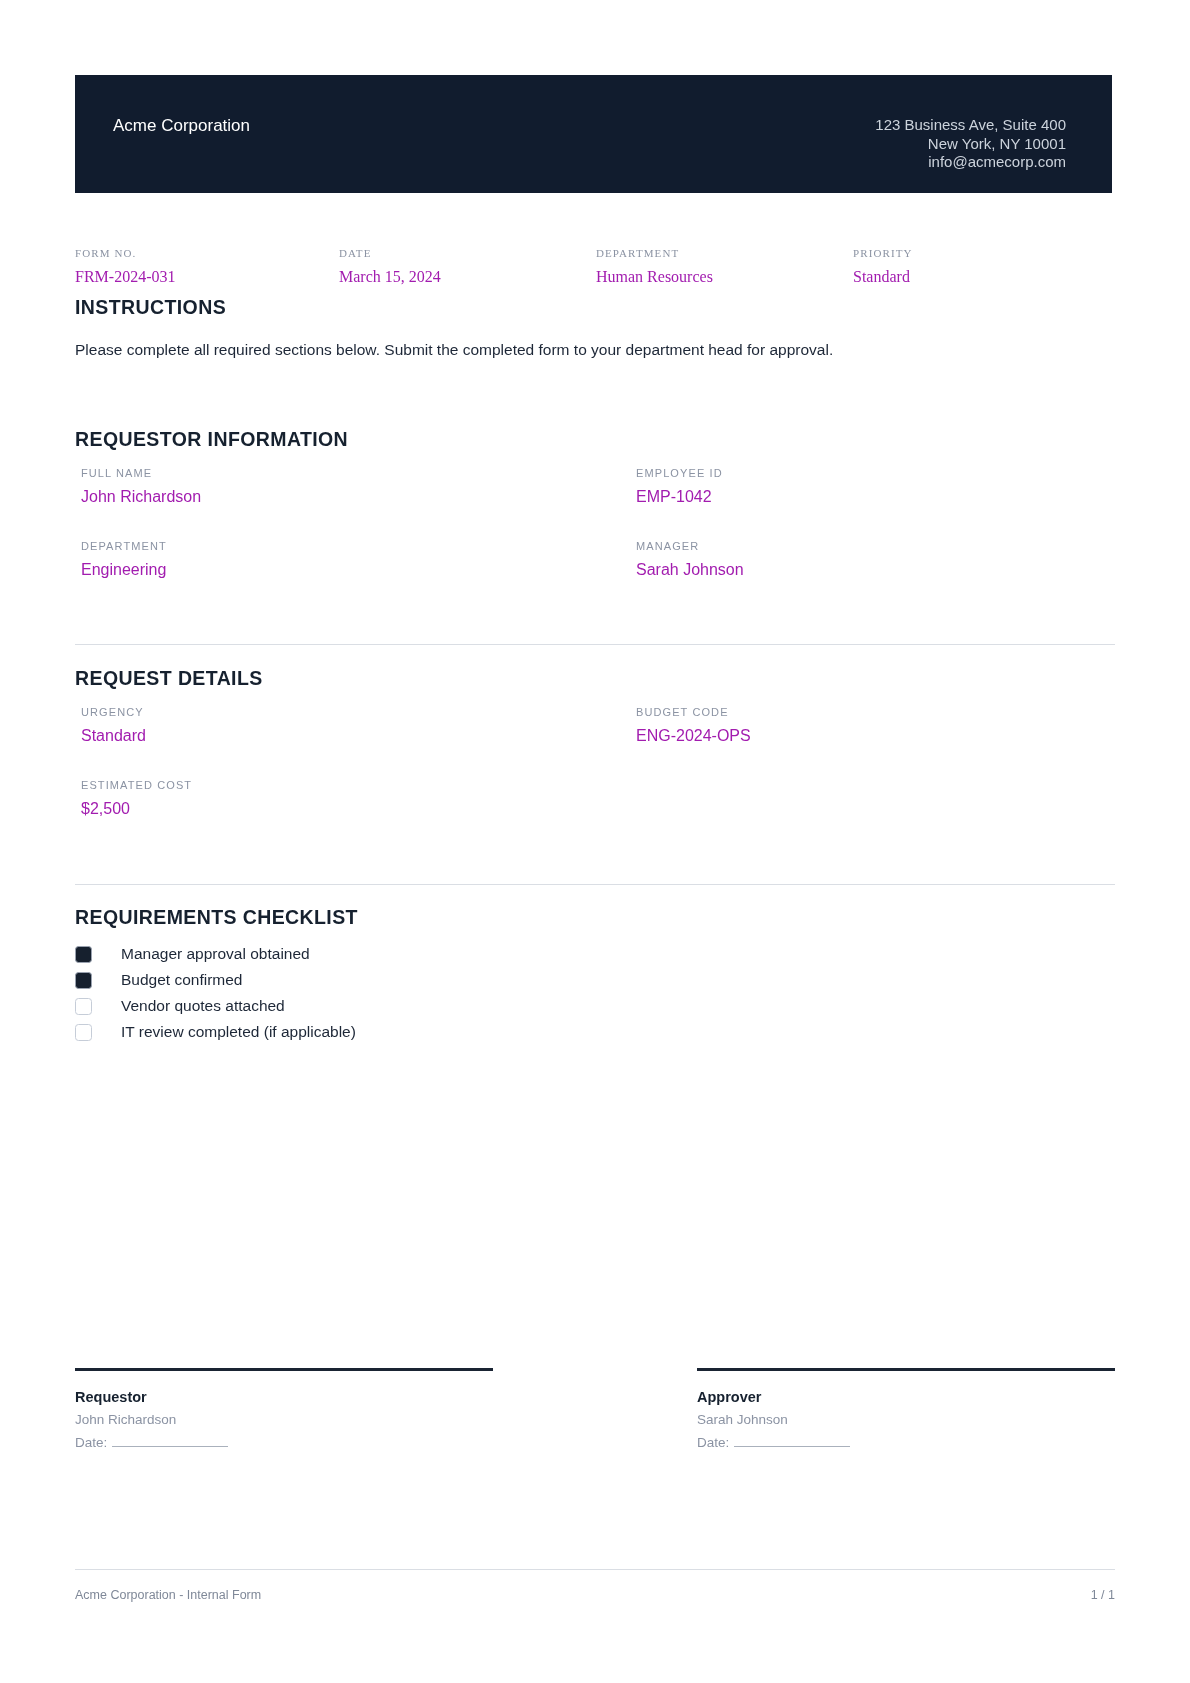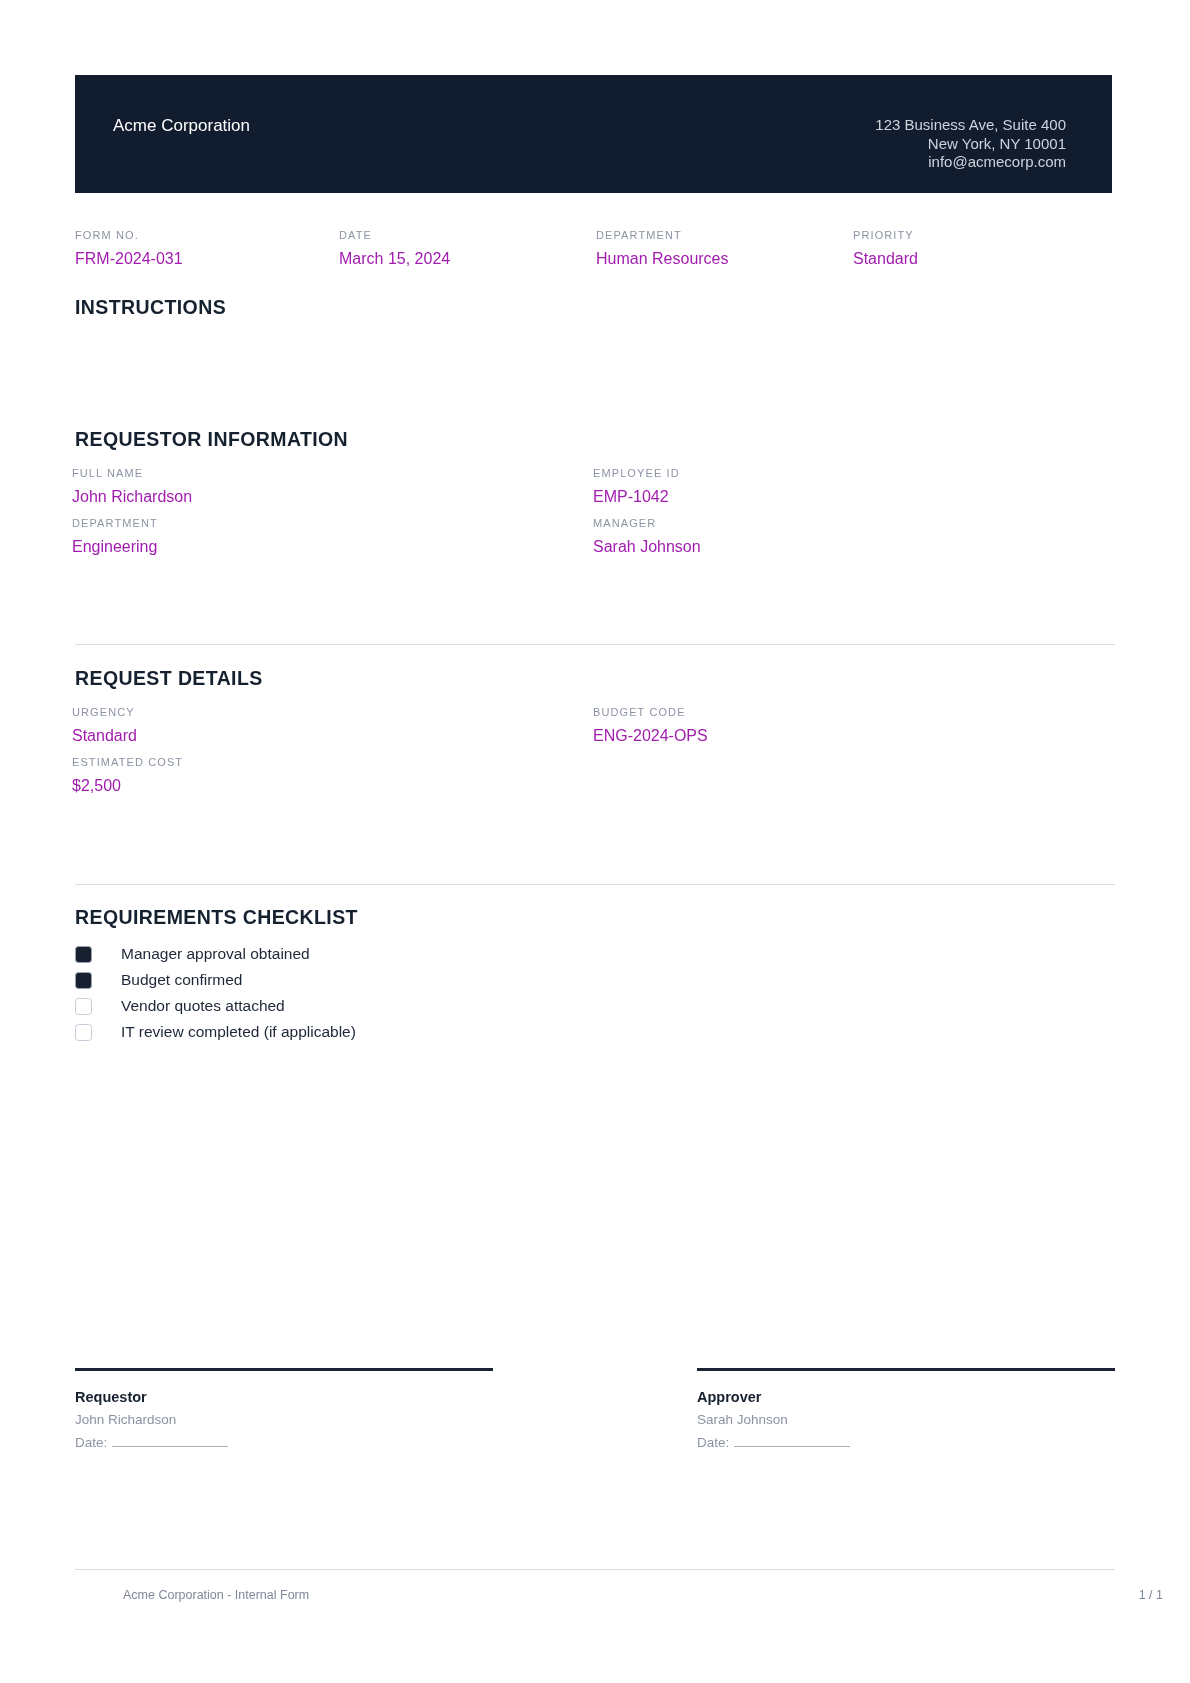--- a/index.html
+++ b/index.html
@@ -33,24 +33,25 @@
     font-size: 11px;
     letter-spacing: 1.1px;
     text-transform: uppercase;
     line-height: 13px;
   }
   .f-value { color: #a21caf; font-size: 16px; line-height: 19px; margin-top: 7px; }
 
   
   .meta-row {
     position: absolute;
-    left: 75px; top: 229px;
+    left: 75px; top: 247px;
     width: 1040px;
     display: grid;
     grid-template-columns: 264px 257px 257px 1fr;
+    font-family: Liberation Serif, serif;
   }
 
   .section-heading {
     position: absolute;
     left: 75px;
     color: #16212f;
     font-size: 19.5px;
     font-weight: 700;
     letter-spacing: 0.4px;
   }
@@ -60,25 +61,26 @@
     left: 75px; top: 339px;
     width: 1040px;
     color: #1d2737;
     font-size: 15.5px;
     line-height: 22px;
   }
 
   .h-requestor { top: 428px; }
   .grid-2col {
     position: absolute;
-    left: 72px;
+    left: 81px;
     width: 1040px;
     display: grid;
     grid-template-columns: 521px 1fr;
     row-gap: 11px;
+    gap: 34px;
   }
   .requestor-grid { top: 467px; }
 
   .divider {
     position: absolute;
     left: 75px;
     width: 1040px;
     height: 1px;
     background: #dadee4;
   }
@@ -132,21 +134,20 @@
   
   .footer-divider { top: 1569px; }
   .footer-row {
     position: absolute;
     left: 75px; top: 1588px;
     width: 1040px;
     display: flex;
     justify-content: space-between;
     color: #7f8898;
     font-size: 12.5px;
-    margin-left: 48px;
   }
 </style>
 </head>
 <body>
 
 <div class="page">
 
   <div class="doc-header">
     <div>
       <div class="company-name">Acme Corporation</div>
@@ -171,20 +172,21 @@
       <div class="f-label">DEPARTMENT</div>
       <div class="f-value">Human Resources</div>
     </div>
     <div>
       <div class="f-label">PRIORITY</div>
       <div class="f-value">Standard</div>
     </div>
   </div>
 
   <div class="section-heading h-instructions">INSTRUCTIONS</div>
+  <div class="instructions-body">Please complete all required sections below. Submit the completed form to your department head for approval.</div>
 
   <div class="section-heading h-requestor">REQUESTOR INFORMATION</div>
   <div class="grid-2col requestor-grid">
     <div>
       <div class="f-label">FULL NAME</div>
       <div class="f-value">John Richardson</div>
     </div>
     <div>
       <div class="f-label">EMPLOYEE ID</div>
       <div class="f-value">EMP-1042</div>

